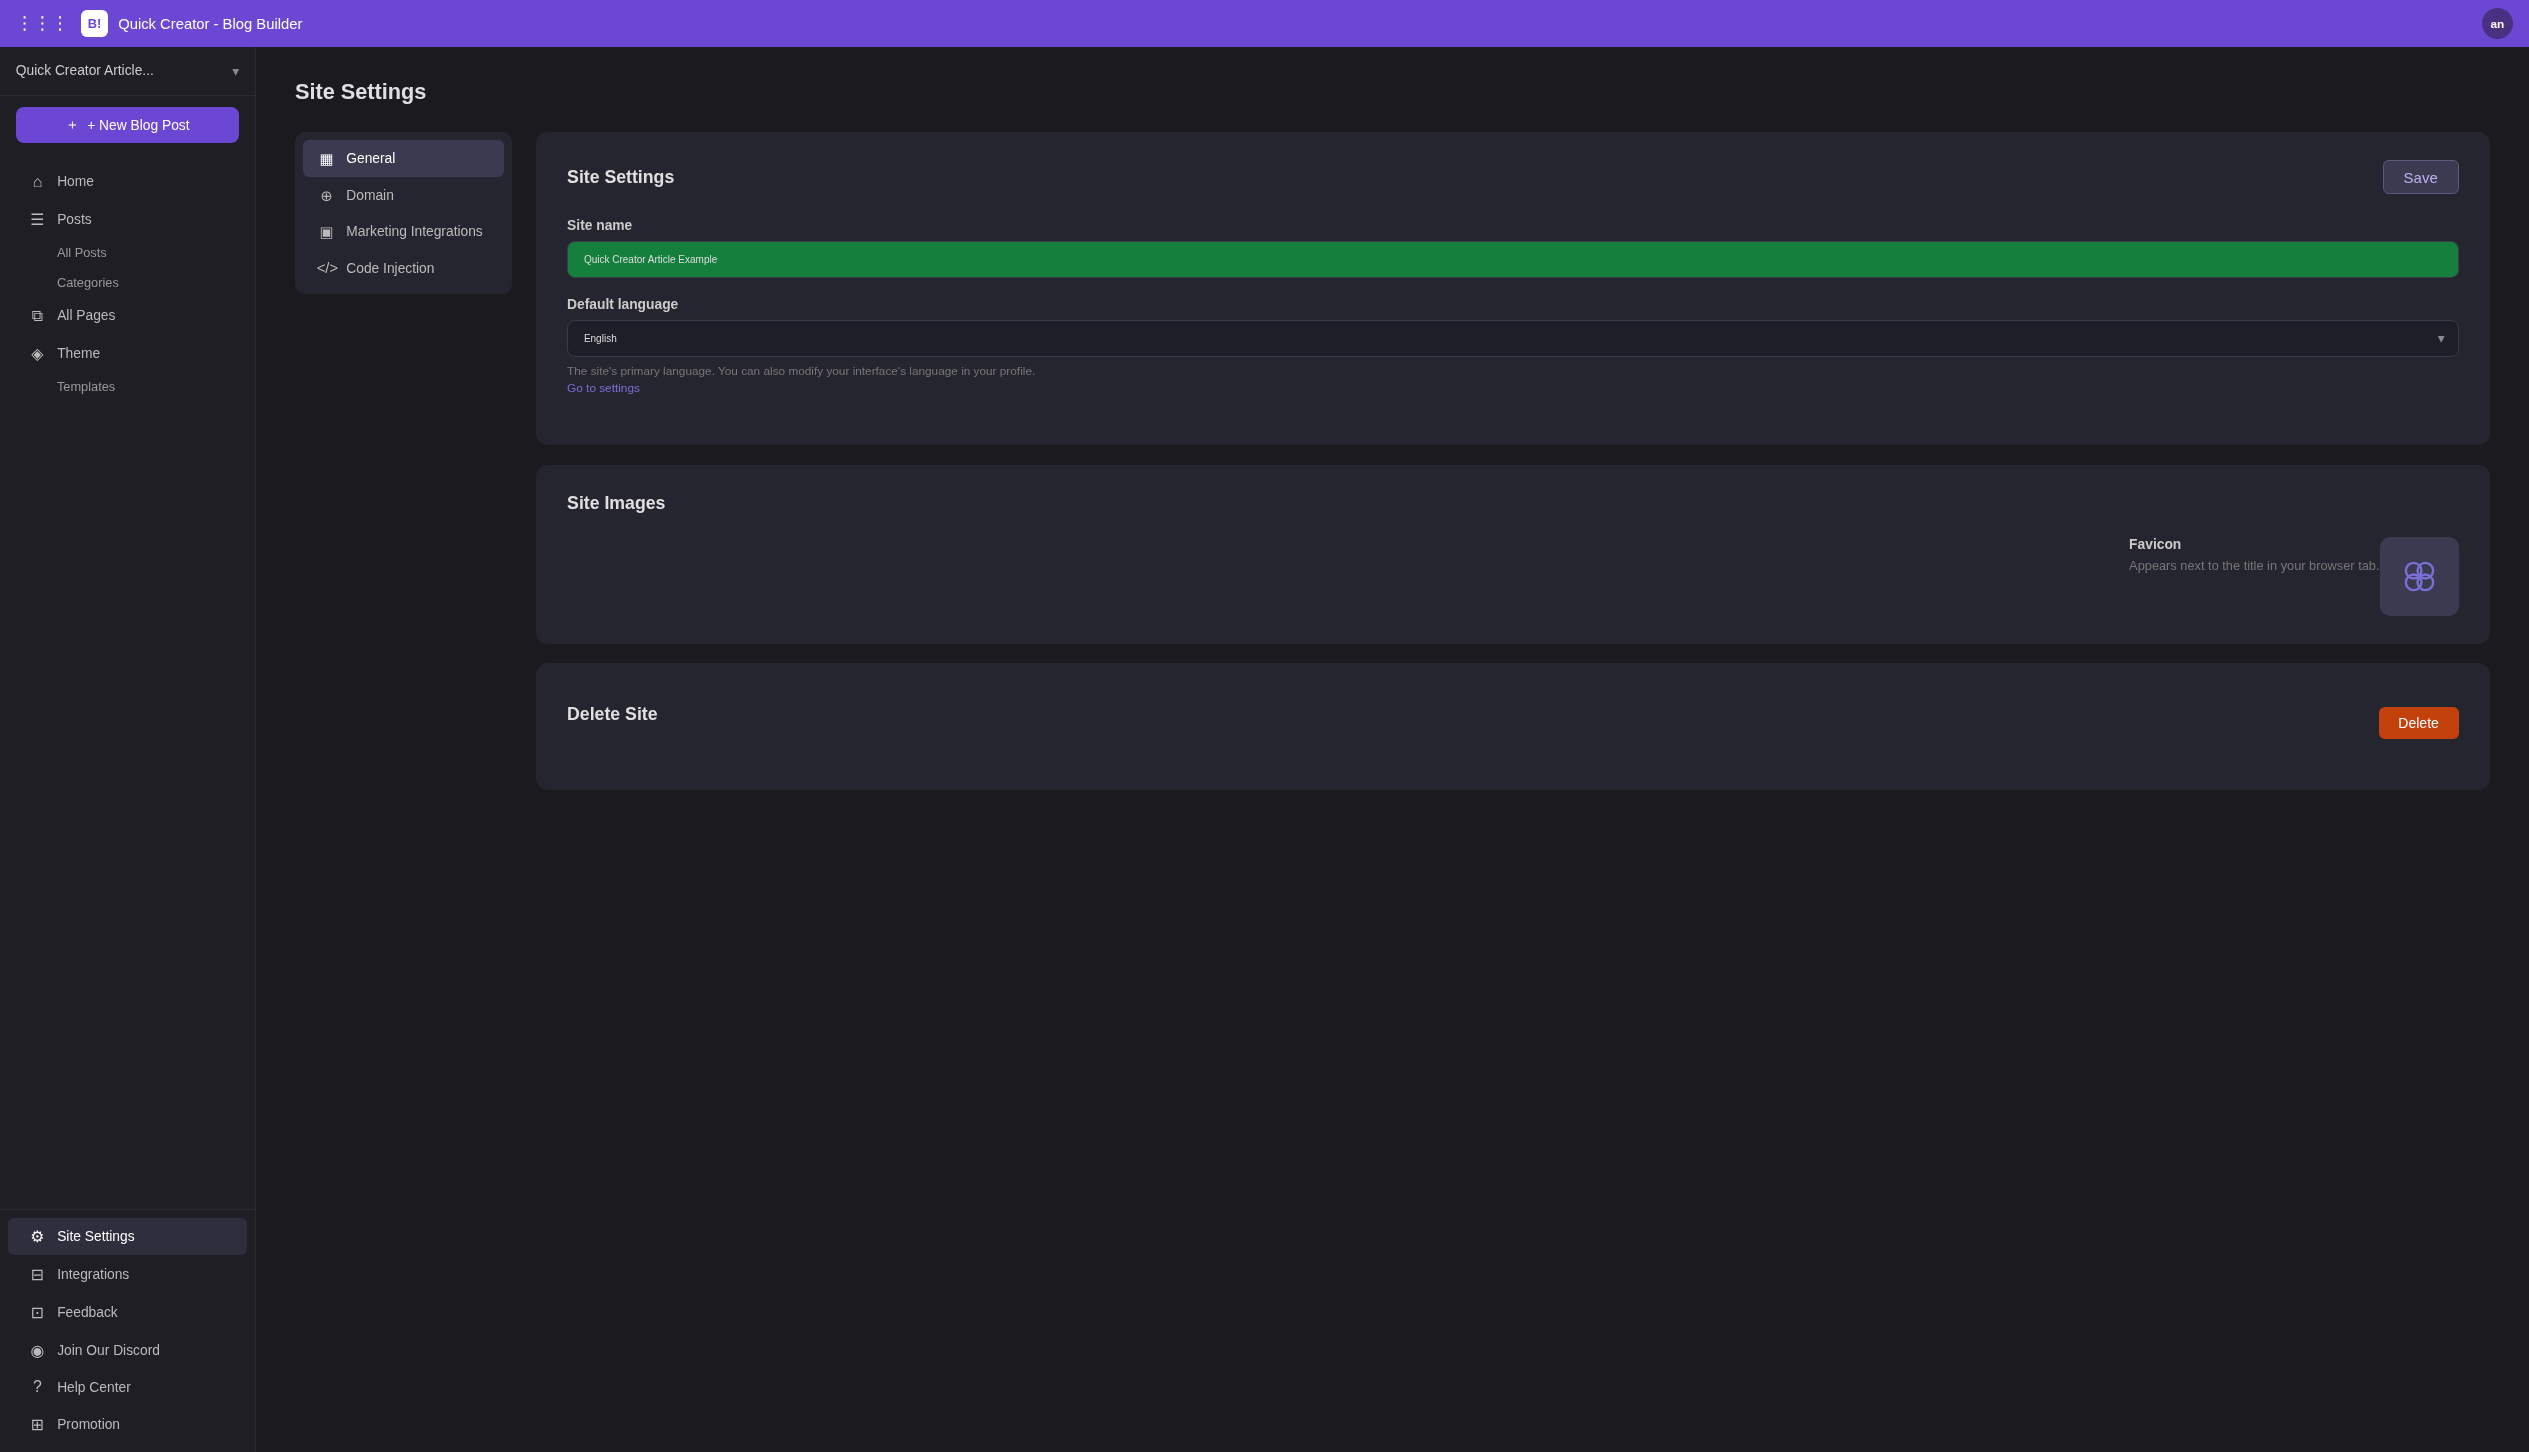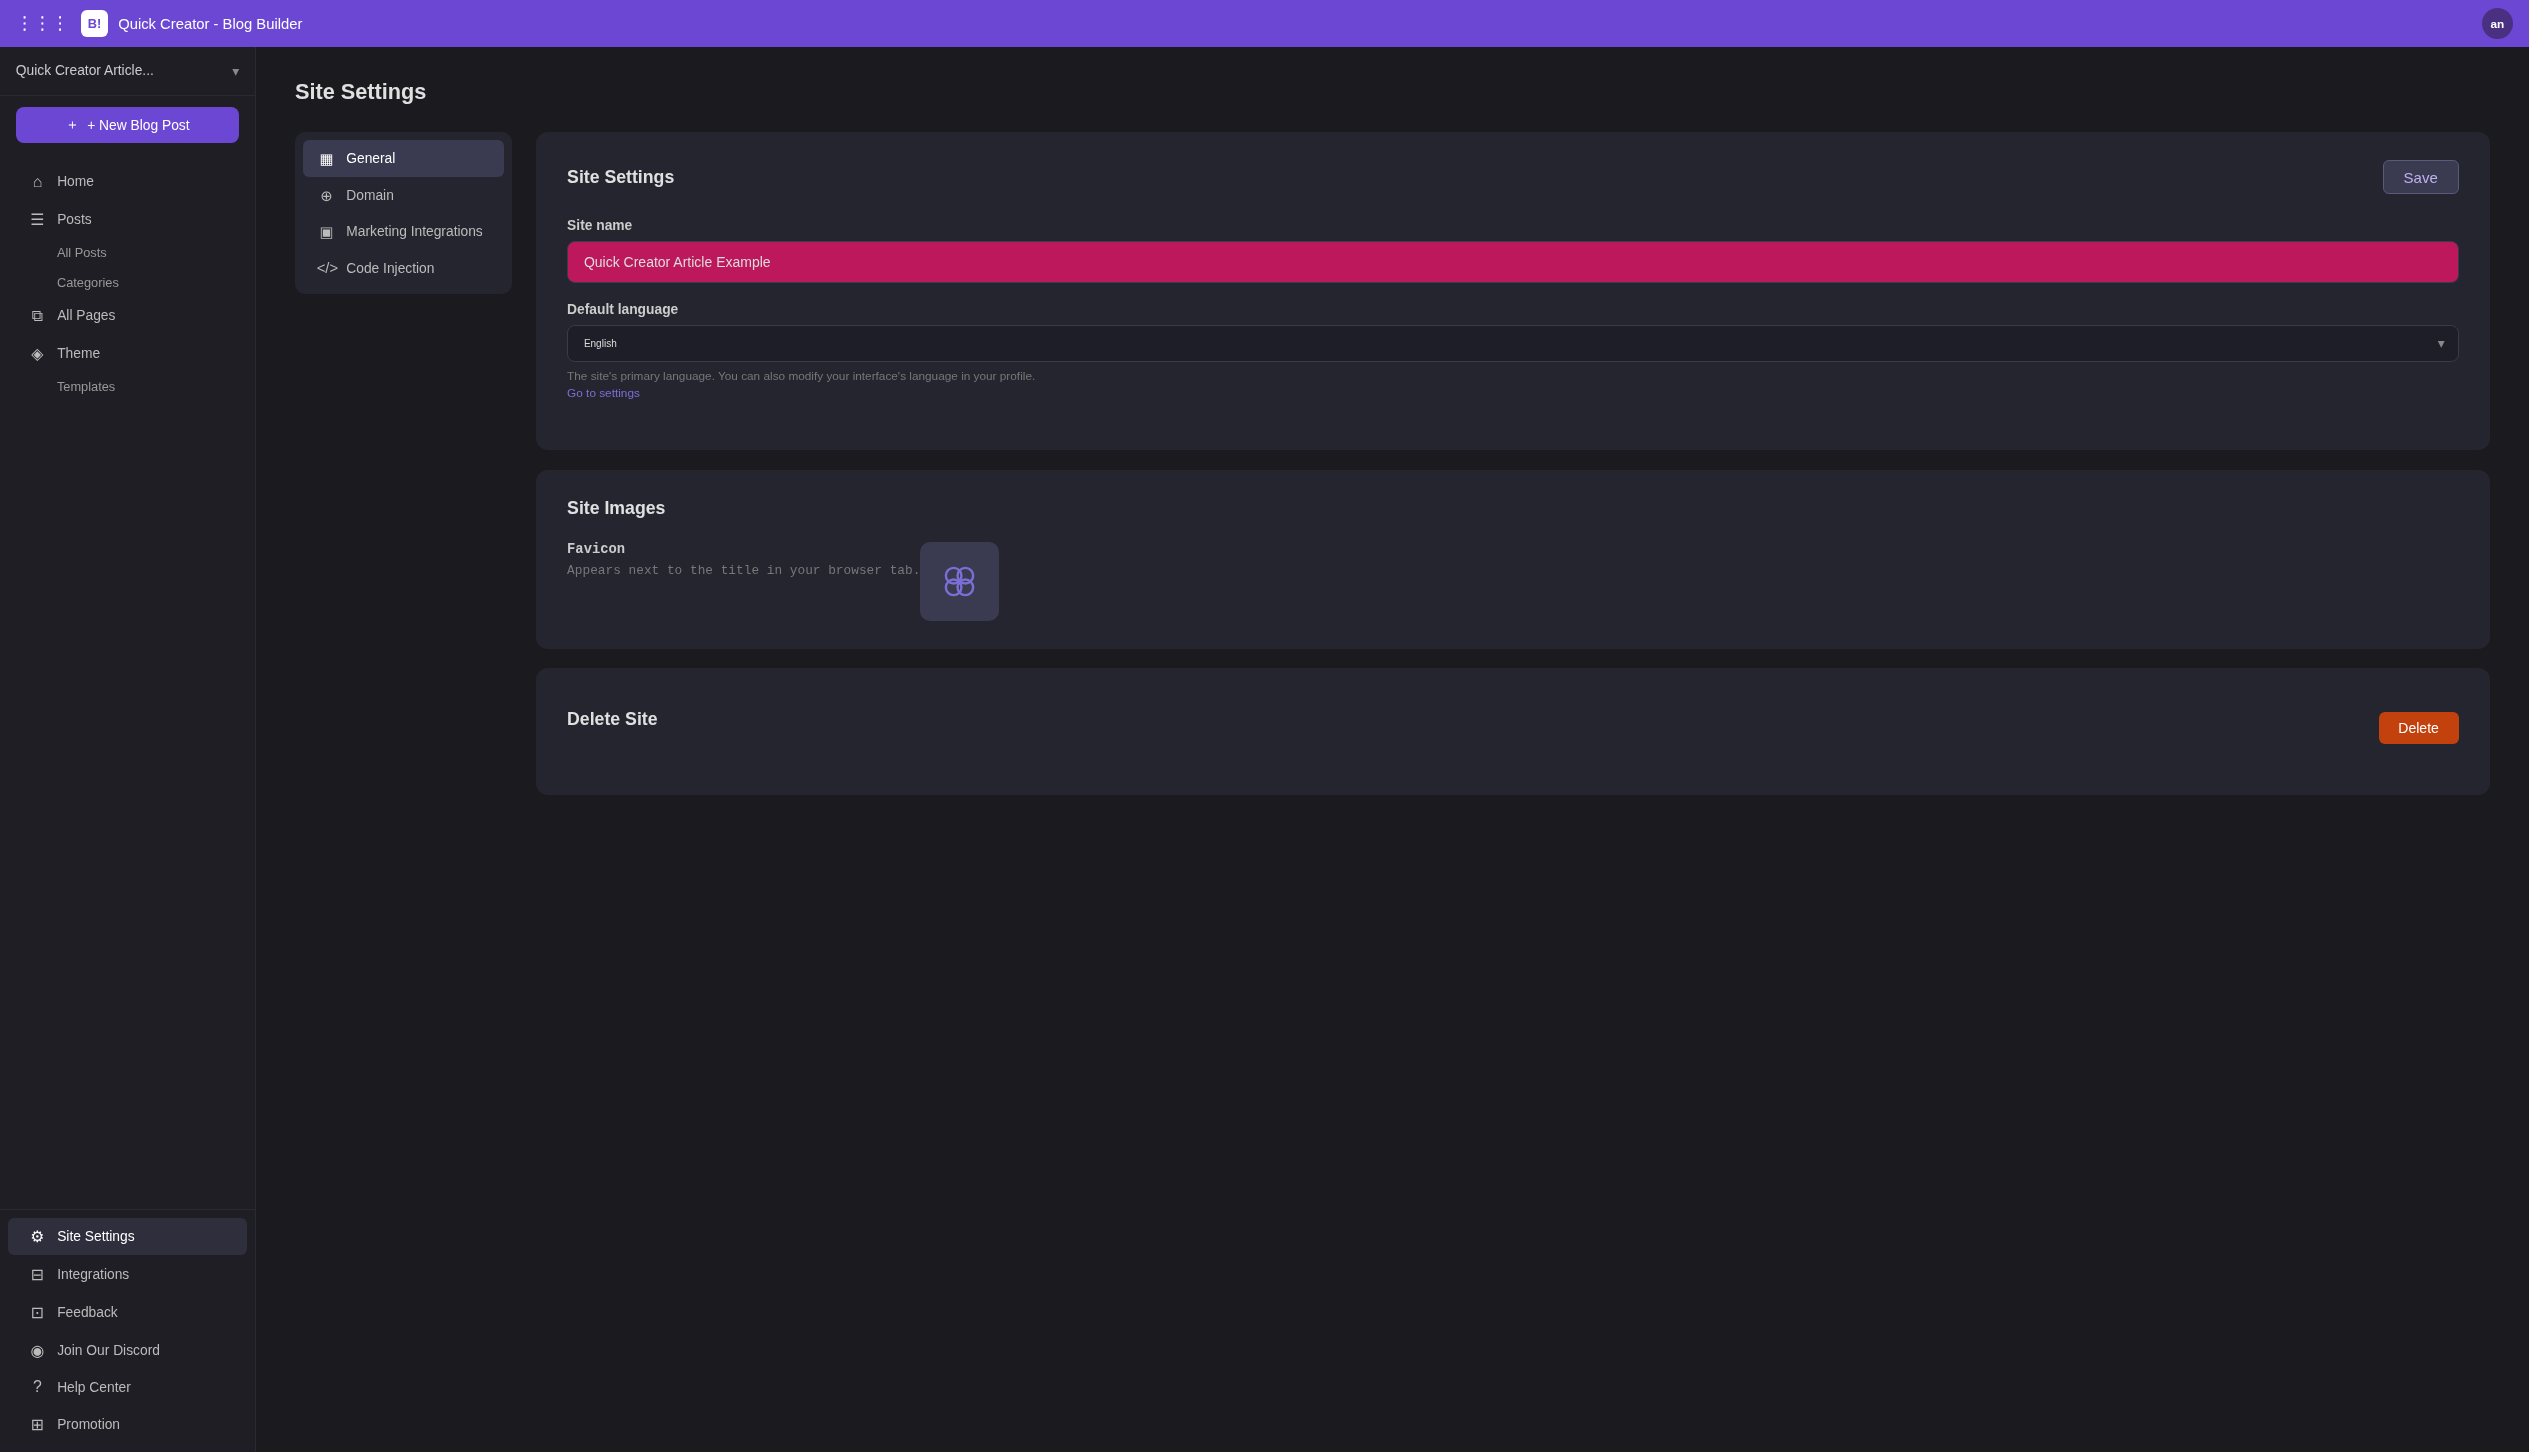--- a/index.html
+++ b/index.html
@@ -148,26 +148,26 @@
       font-size: 14px;
       cursor: pointer;
       font-weight: 500;
       margin-top: 16px;
     }
 
     .form-group { margin-bottom: 19.7px; }
     .form-label { font-size: 13.8px; font-weight: 600; color: #ccc; margin-bottom: 7.9px; display: block; }
     .form-input {
       width: 100%;
-      background: #be185d;
+      background: #15803d;
       border: 1px solid #3a3a48;
       border-radius: 7.9px;
       padding: 11.8px 15.8px;
       color: #ddd;
-      font-size: 14px;
+      font-size: 10px;
       outline: none;
     }
 
     .form-select-wrapper { position: relative; }
     .form-select {
       width: 100%;
       background: #1e1e28;
       border: 1px solid #3a3a48;
       border-radius: 7.9px;
       padding: 11.8px 15.8px;
@@ -178,21 +178,21 @@
       cursor: pointer;
     }
     .form-select-arrow {
       position: absolute; right: 13.8px; top: 50%; transform: translateY(-50%);
       color: #888; pointer-events: none; font-size: 13.8px;
     }
     .form-hint { font-size: 11.8px; color: #777; margin-top: 5.9px; line-height: 1.5; }
     .form-link { color: #7a6fd4; text-decoration: none; }
 
     
-    .favicon-row { display: flex; align-items: flex-start; justify-content: flex-start; font-family: Liberation Mono, monospace; }
+    .favicon-row { display: flex; align-items: flex-start; justify-content: flex-end; }
     .favicon-info {}
     .favicon-label { font-size: 13.8px; font-weight: 600; color: #ccc; margin-bottom: 5.9px; }
     .favicon-desc { font-size: 12.8px; color: #777; }
     .favicon-preview {
       width: 79px; height: 79px;
       background: #3a3a50;
       border-radius: 9.9px;
       display: flex; align-items: center; justify-content: center;
       flex-shrink: 0;
     }

